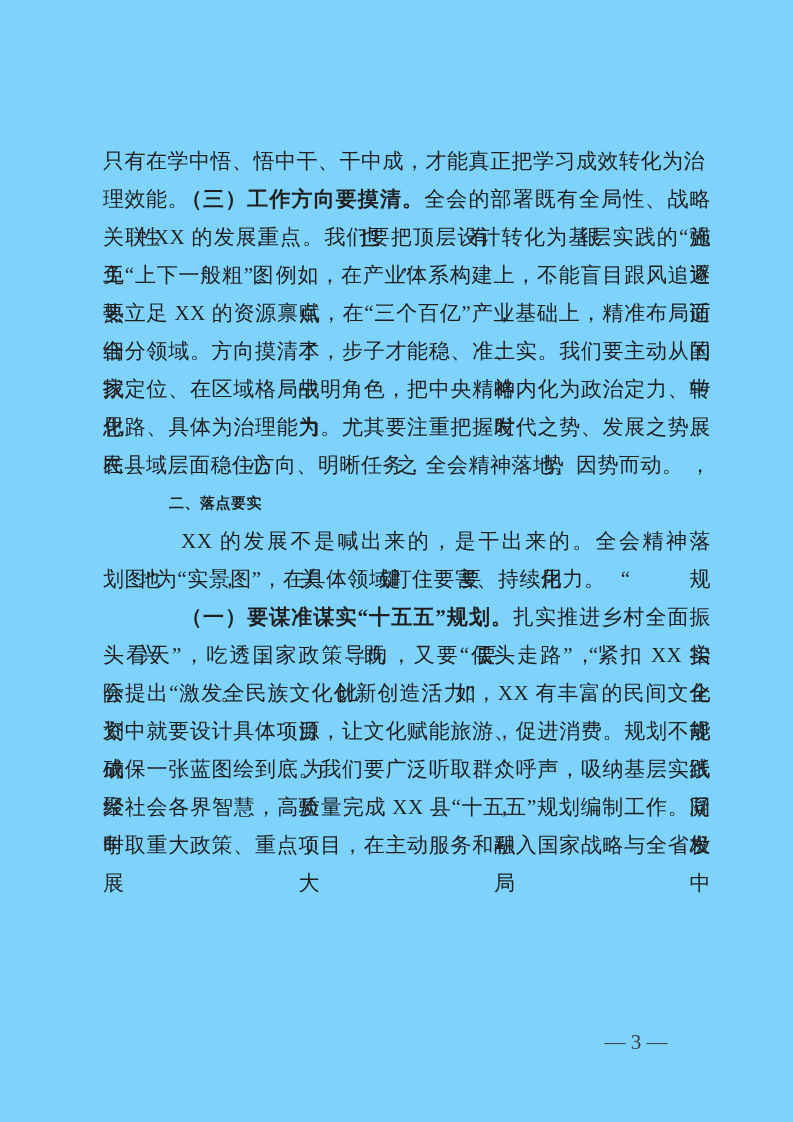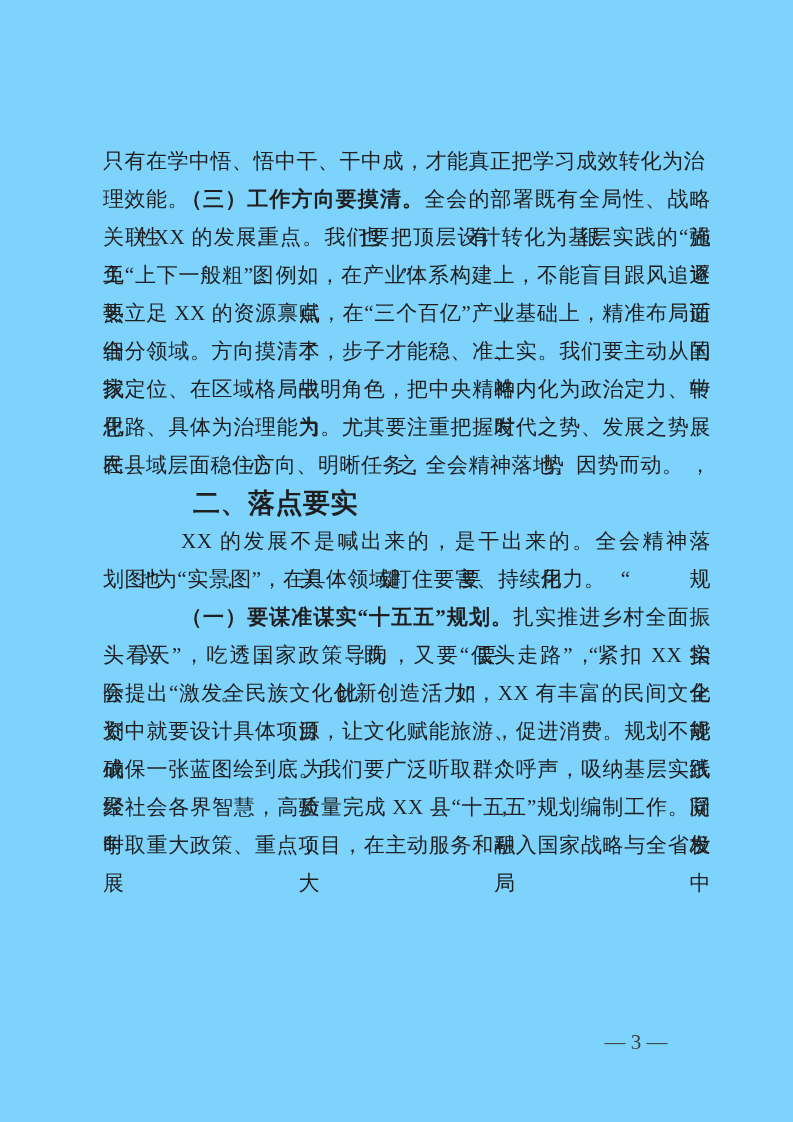--- a/index.html
+++ b/index.html
@@ -38,21 +38,21 @@
   .line.indent {
     text-indent: 2em;
     margin-left: 36px;
   }
   .seg.bold {
     font-weight: 700;
   }
   .block.heading .line {
     font-weight: 700;
     font-family: Liberation Sans, sans-serif;
-    font-size: 27px;
+    font-size: 15px;
   }
   .page-number {
     position: absolute;
     left: 596px;
     top: 1030px;
     width: 80px;
     height: 24px;
     line-height: 24px;
     font-size: 21px;
     color: #3f3f3f;

